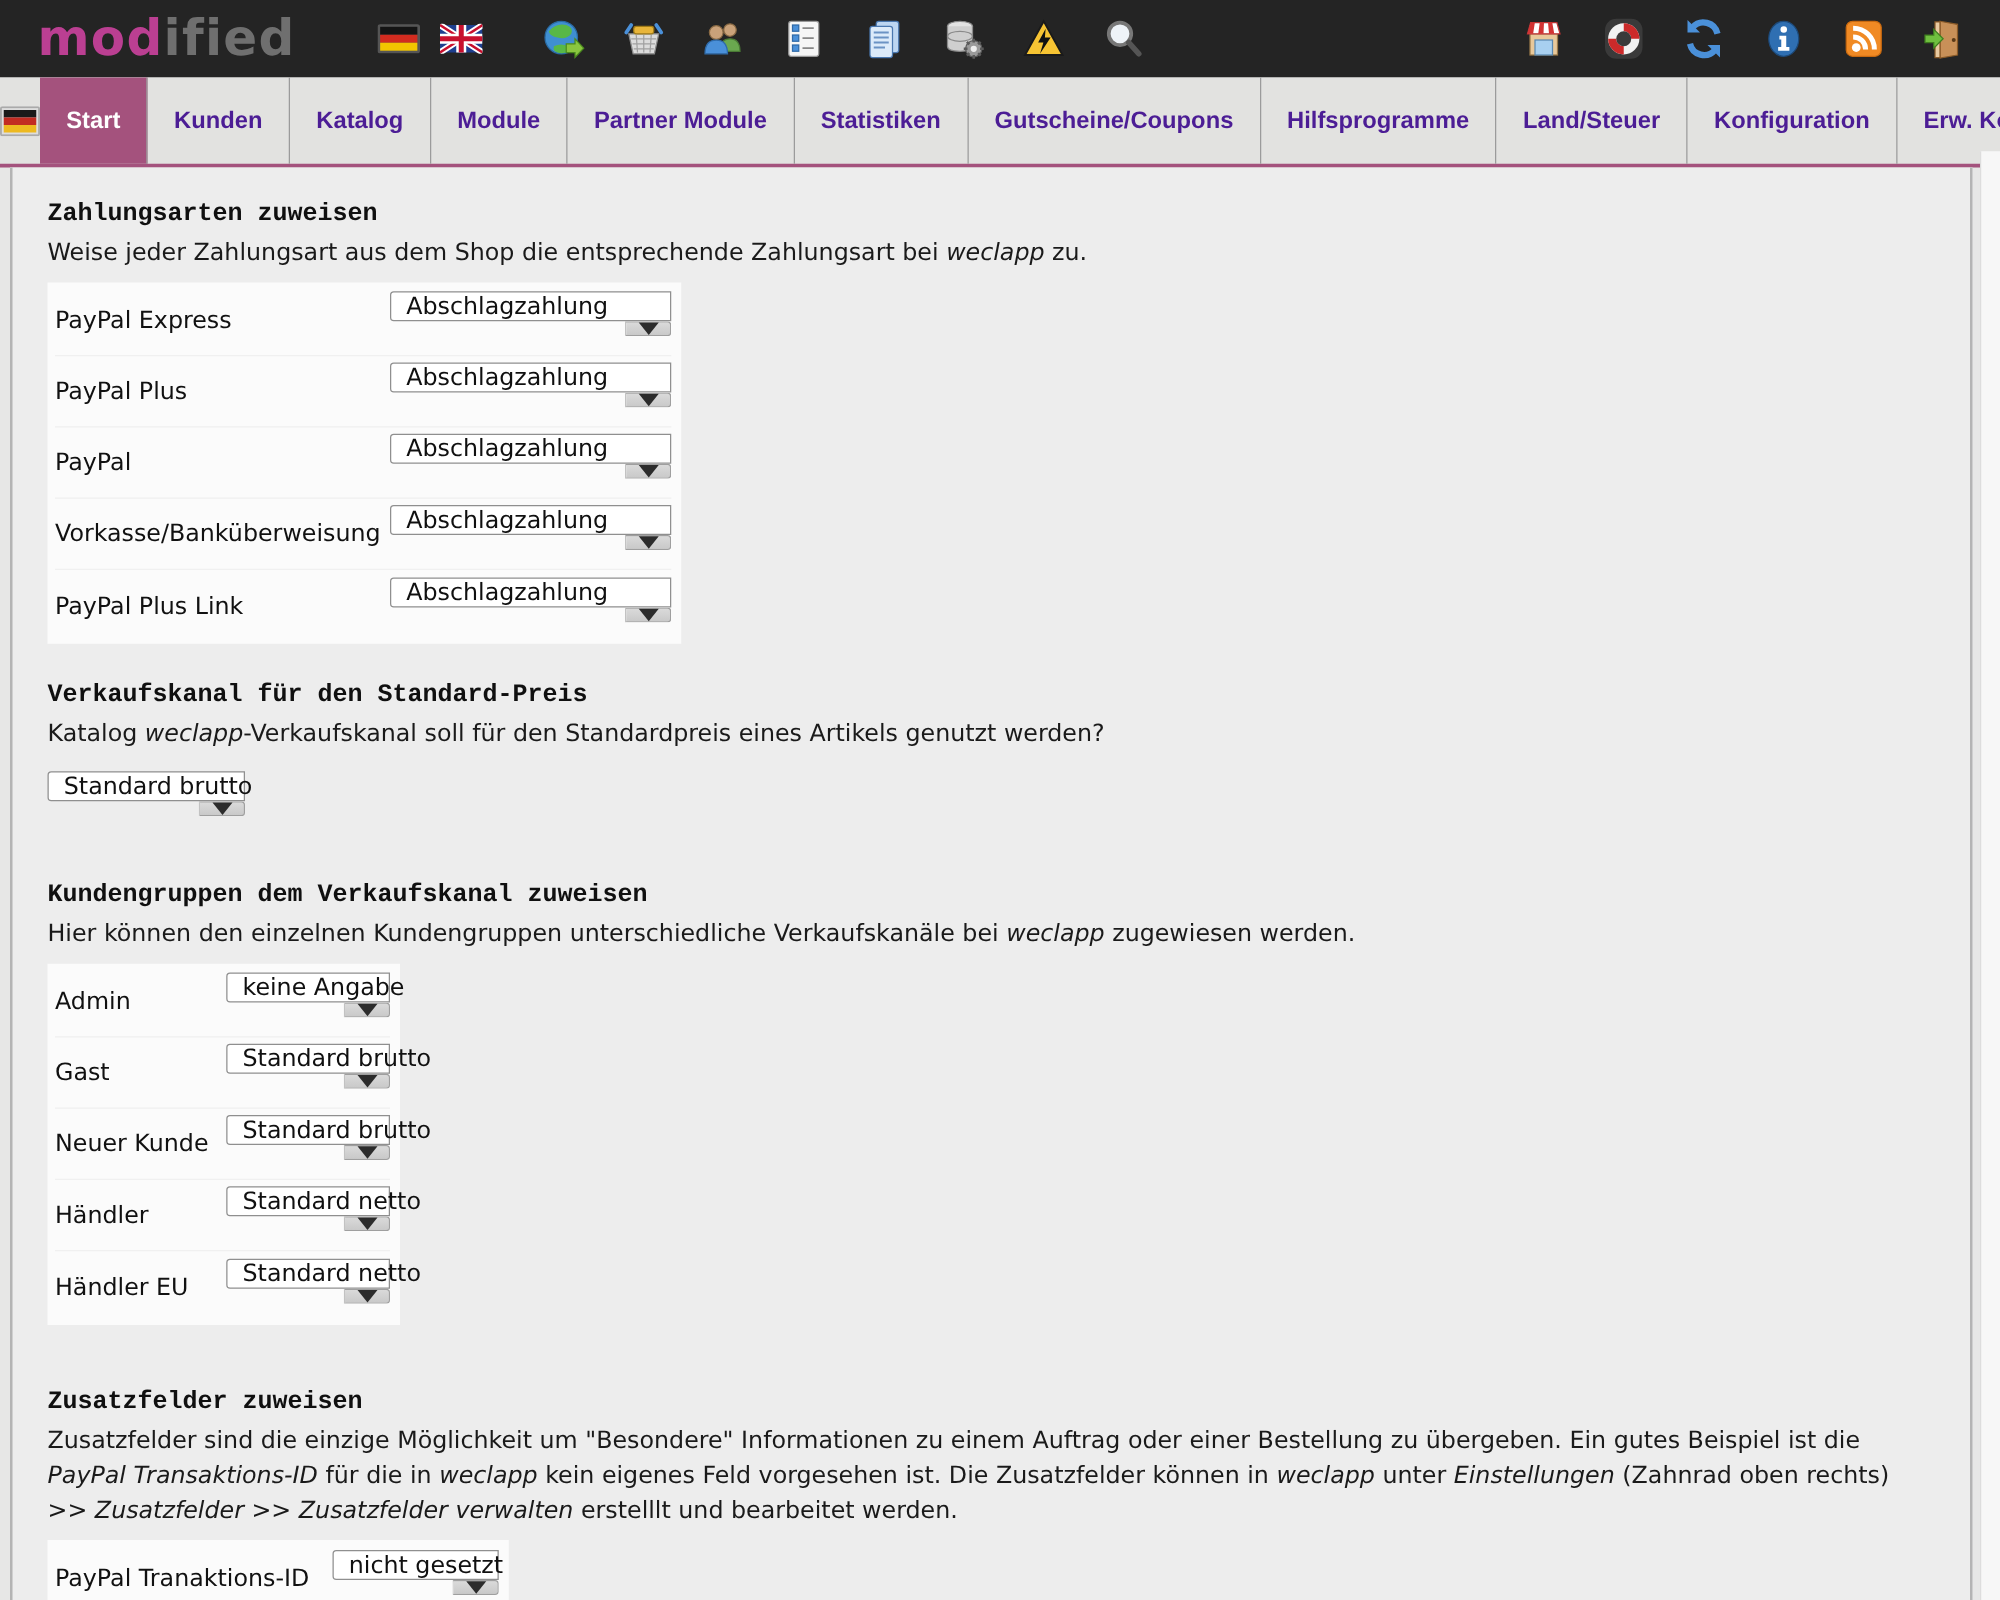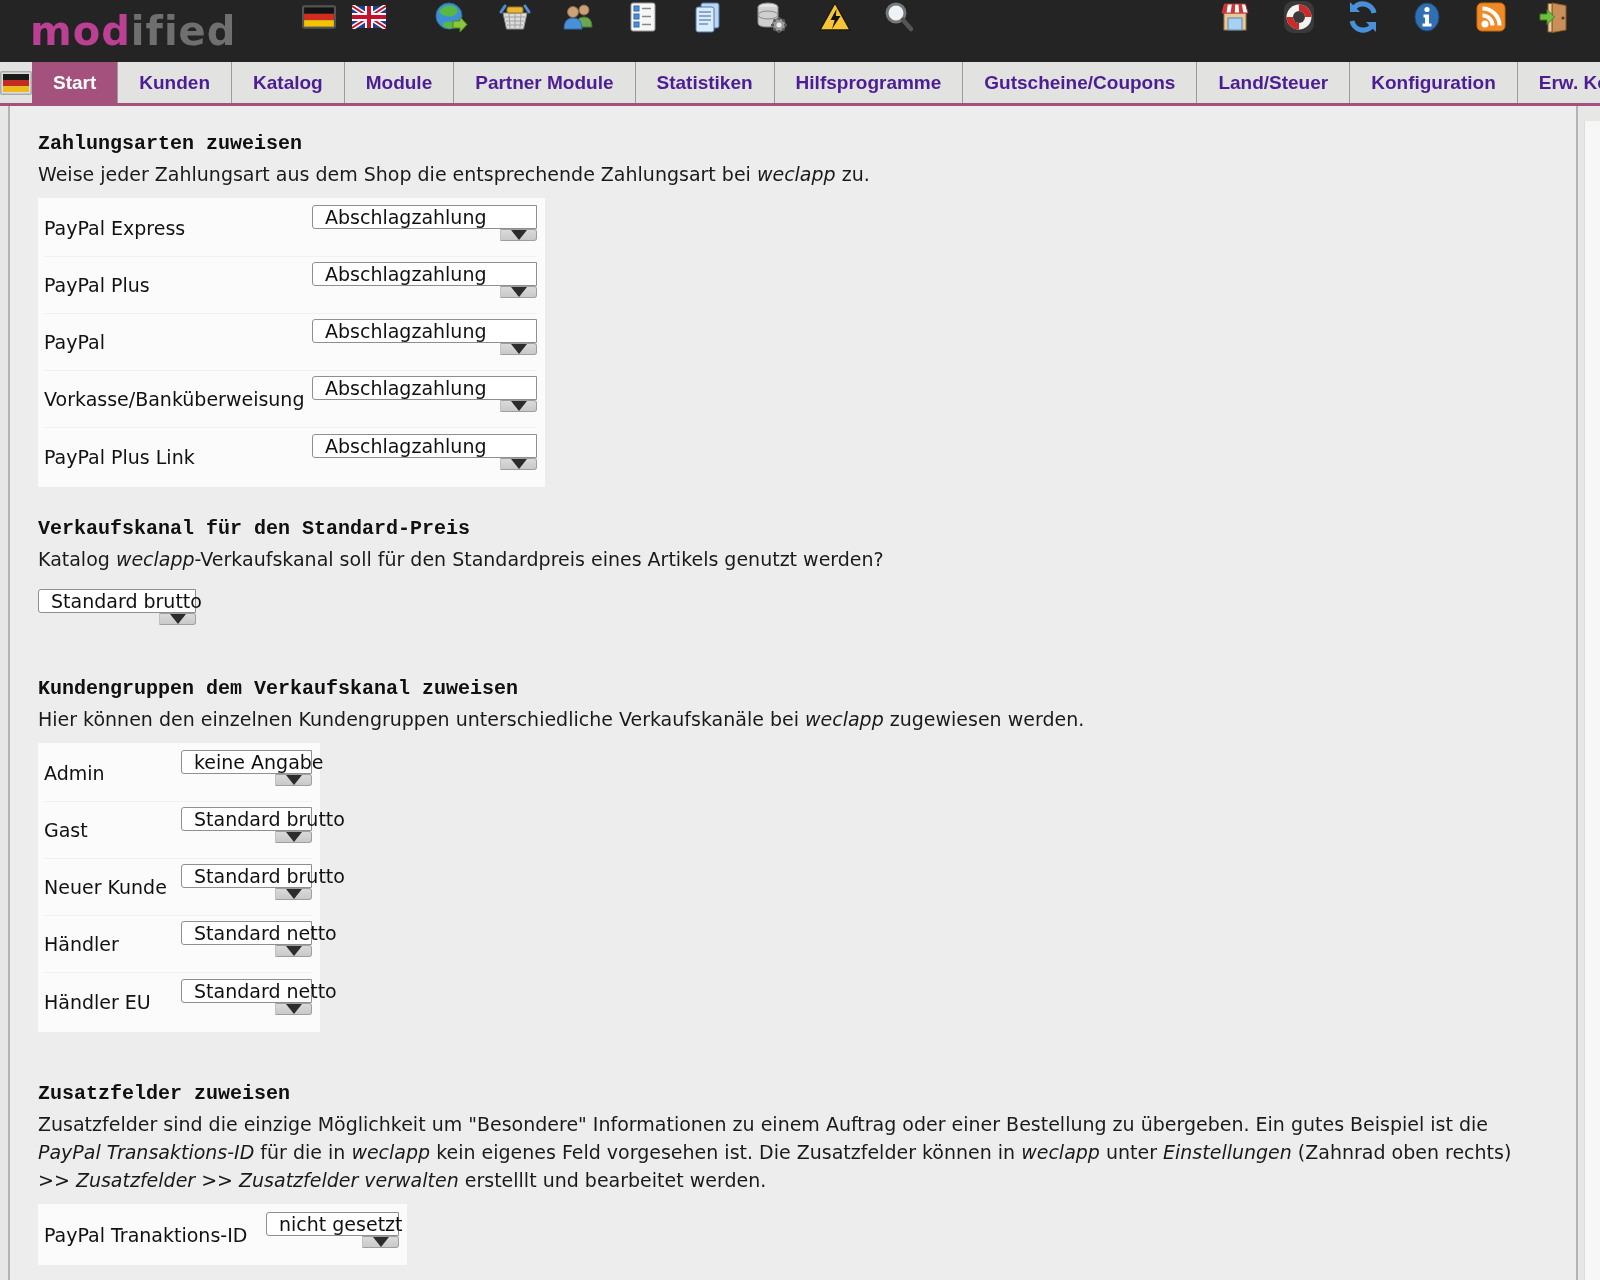--- a/index.html
+++ b/index.html
@@ -9,37 +9,37 @@
     background:#e7e7e6;
     color:#1a1a1a;
     position:relative;
     overflow:hidden;
   }
   em { font-style: italic; }
 
   
   .header {
     height:62px; background:#242424;
-    display:flex; align-items:flex-start;
+    display:flex; align-items:center;
     padding:0 28px 0 30px;
   }
   .logo { font-family:"DejaVu Sans", sans-serif; font-weight:bold; font-size:40px; letter-spacing:1px; line-height:62px; cursor:pointer; }
   .logo .lp { color:#bb3f92; }
   .logo .lg { color:#6f6f6f; }
   .hicons { display:flex; align-items:center; }
   .hicons.flags { margin-left:66px; gap:16px; }
   .hicons.tools { margin-left:48px; gap:30px; }
   .hicons.right { margin-left:auto; gap:30px; }
   .hicon { width:34px; height:34px; display:inline-flex; align-items:center; justify-content:center; cursor:pointer; }
   .hicon svg { width:34px; height:34px; }
   .hicon.flag svg { height:24px; }
 
   
   .nav {
-    height:44px; background:#e2e2e0;
+    height:72px; background:#e2e2e0;
     border-bottom:3px solid #a4527d;
     display:flex; align-items:stretch;
   }
   .nav-flag { width:46px; display:flex; align-items:center; justify-content:center; cursor:pointer; }
   .nav-flag svg { width:32px; height:24px; }
   .tab {
     display:flex; align-items:center;
     padding:0 21px;
     font-family:"Liberation Sans", sans-serif;
     font-weight:bold; font-size:19px; color:#4c1d95;
@@ -269,24 +269,24 @@
   <div class="tab">
       <span>Module</span>
     </div>
   <div class="tab">
       <span>Partner Module</span>
     </div>
   <div class="tab">
       <span>Statistiken</span>
     </div>
   <div class="tab">
+      <span>Gutscheine/Coupons</span>
+    </div>
+  <div class="tab">
       <span>Hilfsprogramme</span>
-    </div>
-  <div class="tab">
-      <span>Gutscheine/Coupons</span>
     </div>
   <div class="tab">
       <span>Land/Steuer</span>
     </div>
   <div class="tab">
       <span>Konfiguration</span>
     </div>
   <div class="tab">
       <span>Erw. Konfiguration</span>
     </div>

